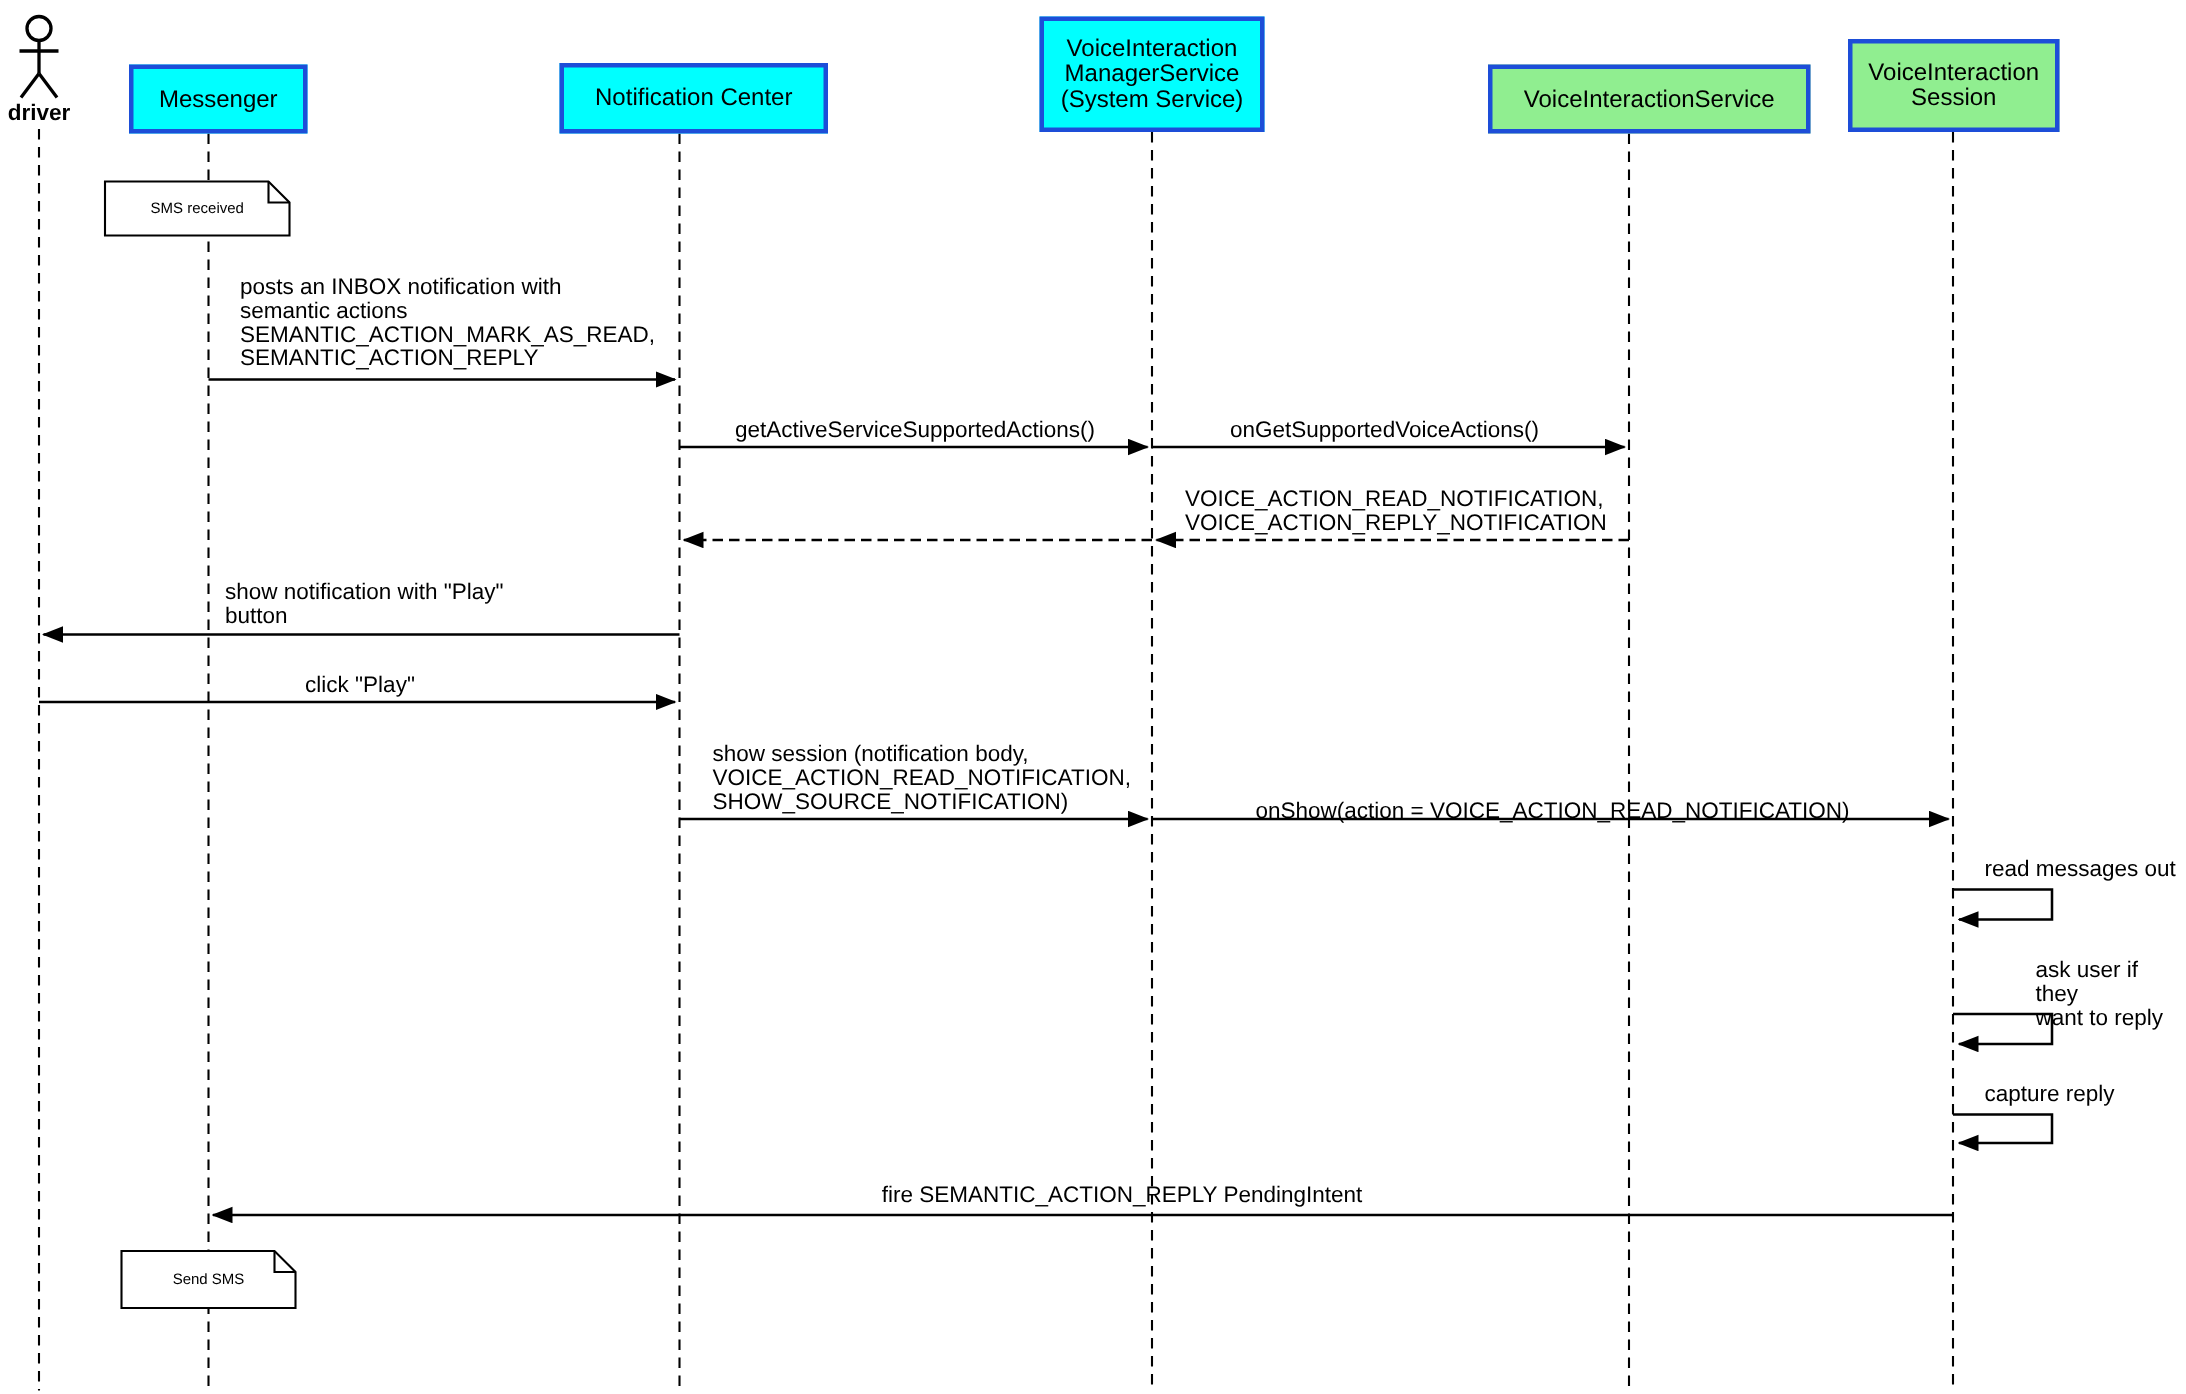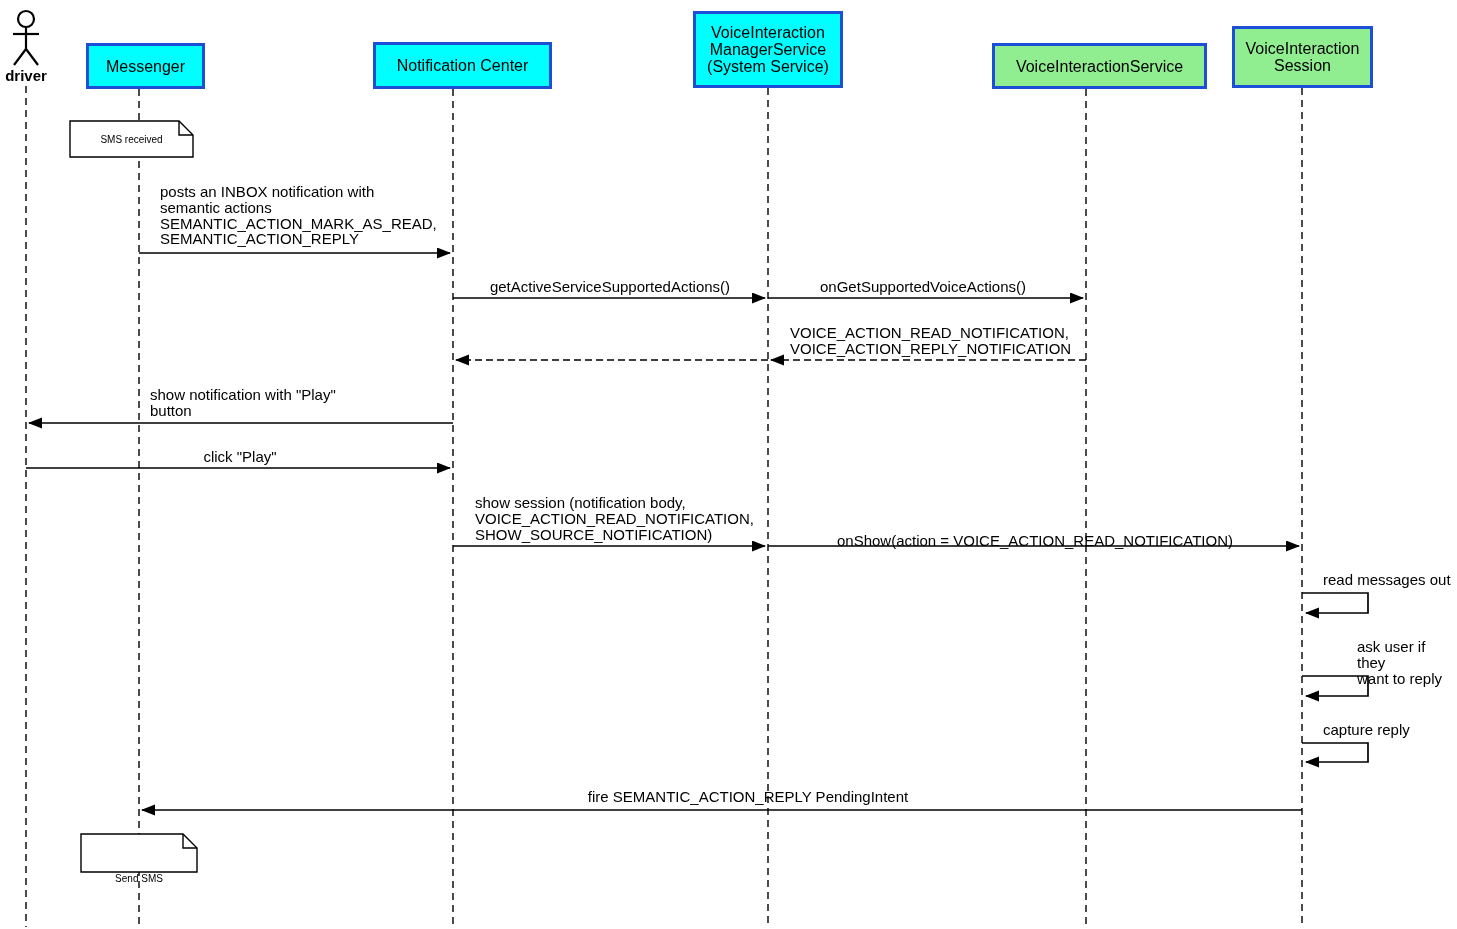--- a/index.html
+++ b/index.html
@@ -82,21 +82,21 @@
   <div class="pbox" style="left: 693px; top: 11px; width: 150px; height: 77px; background-color: rgb(0, 255, 255);">VoiceInteraction
 ManagerService
 (System Service)</div>
   <div class="pbox" style="left: 992px; top: 43px; width: 215px; height: 46px; background-color: rgb(144, 238, 144);">VoiceInteractionService</div>
   <div class="pbox" style="left: 1232px; top: 26px; width: 141px; height: 62px; background-color: rgb(144, 238, 144);">VoiceInteraction
 Session</div>
 
   <div class="actor-label" style="left:26px;top:67px;font-weight:bold;">driver</div>
 
   <div class="note-text" style="left:70px;top:121px;width:123px;height:36px;">SMS received</div>
-  <div class="note-text" style="left:81px;top:834px;width:116px;height:38px;margin-top:25px;">Send SMS</div>
+  <div class="note-text" style="left:81px;top:834px;width:116px;height:38px;">Send SMS</div>
 
   <div class="lbl" style="left:160px;top:184px;">posts an INBOX notification with
 semantic actions
 SEMANTIC_ACTION_MARK_AS_READ,
 SEMANTIC_ACTION_REPLY</div>
   <div class="lbl center" style="left:610px;top:279px;">getActiveServiceSupportedActions()</div>
   <div class="lbl center" style="left:923px;top:279px;">onGetSupportedVoiceActions()</div>
   <div class="lbl" style="left:790px;top:325px;">VOICE_ACTION_READ_NOTIFICATION,
 VOICE_ACTION_REPLY_NOTIFICATION</div>
   <div class="lbl" style="left:150px;top:387px;">show notification with "Play"

